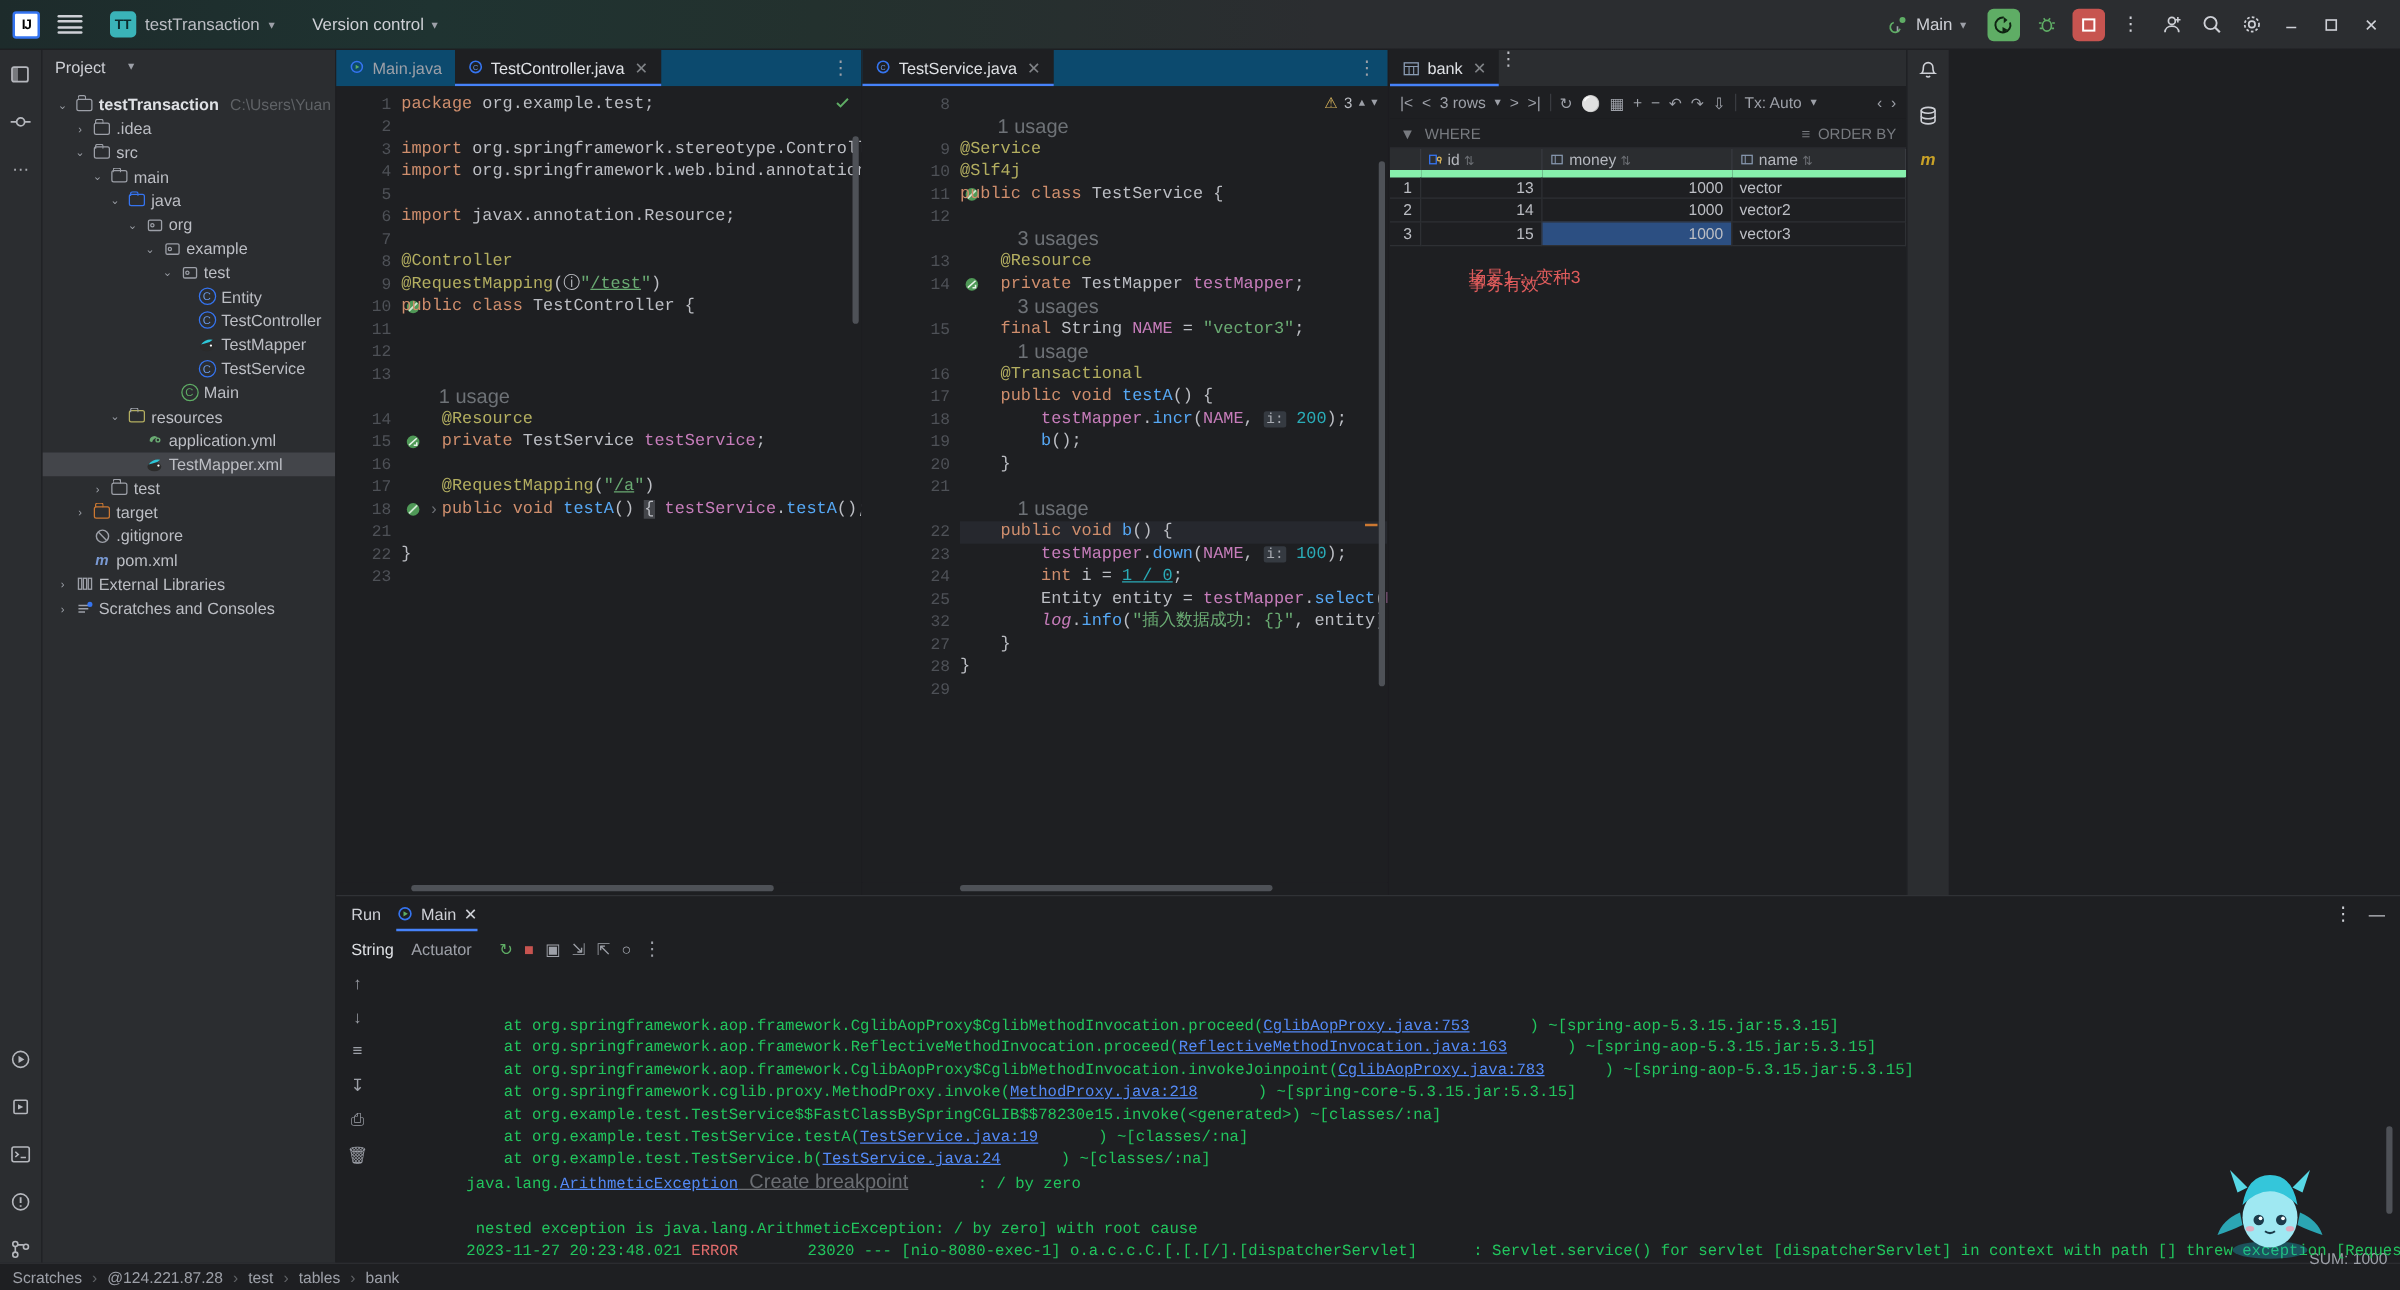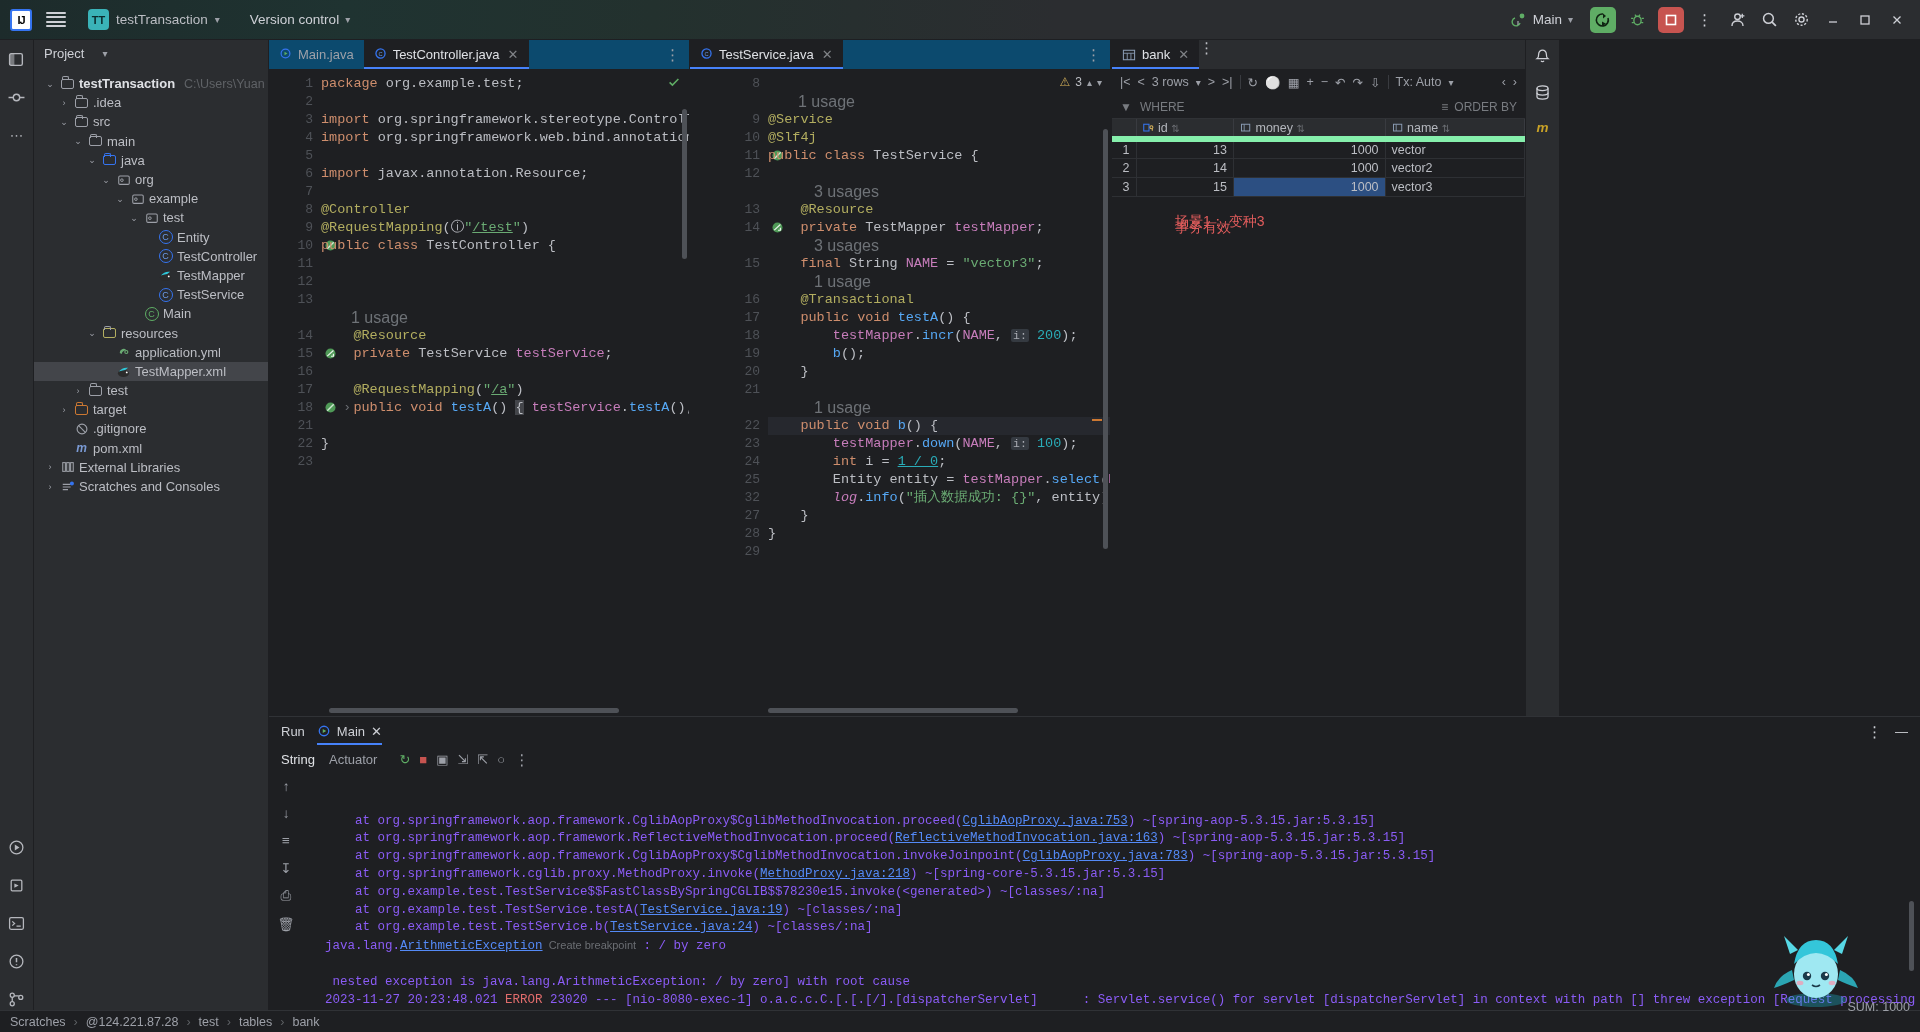--- a/index.html
+++ b/index.html
@@ -118,21 +118,21 @@
   .runhead .rtab { display:flex; align-items:center; gap:6px; cursor:pointer; position:relative; height:28px; }
   .runhead .rtab.active::after { content:"";position:absolute;left:0;right:0;bottom:0;height:2px;background:#4682fa; }
   .runhead .right { margin-left:auto; display:flex; gap:12px; align-items:center; }
   .subtabs { height:28px; display:flex; align-items:center; gap:14px; padding:0 12px; font-size:13px; color:#9da0a8; }
   .subtabs .st.active { color:#dfe1e5; }
   .subtabs .tools { margin-left:8px; display:flex; gap:9px; align-items:center; color:#9da0a8; }
   .console-wrap { flex:1; display:flex; min-height:0; }
   .console-rail { width:34px; flex:0 0 34px; display:flex; flex-direction:column; align-items:center; gap:12px; padding-top:6px; color:#9da0a8; }
   .console { flex:1; overflow:hidden; font-family:"Liberation Mono", monospace; font-size:12.5px; line-height:17.8px;
     white-space:pre; padding:4px 0 0 22px; position:relative; }
-  .cerr { color:#8b5cf6; } .red { color:#e06c6c; } .lnk { color:#548af7; text-decoration:underline; } .cbadge { color:#6b6e73; font-family:"Liberation Sans",sans-serif; font-size:11px; }
+  .cerr { color:#22c55e;margin-left:48px; } .red { color:#e06c6c; } .lnk { color:#548af7; text-decoration:underline; } .cbadge { color:#6b6e73; font-family:"Liberation Sans",sans-serif; font-size:16px;text-decoration:underline; }
   .console .vsb { position:absolute; right:6px; top:128px; width:5px; height:70px; background:#4e5157; border-radius:3px; }
 
   
   #status { height:22px; background:#1e1f22; display:flex; align-items:center; gap:8px;
     padding:0 10px; font-size:12.5px; color:#9da0a8; border-top:1px solid #303236; }
   #status .sep { color:#5f6266; }
   #status .right { margin-left:auto; display:flex; gap:16px; align-items:center;flex-direction:column; }
 
   
   #rrail { width:34px; flex:0 0 34px; background:#2b2d30; border-left:1px solid #1e1f22;

